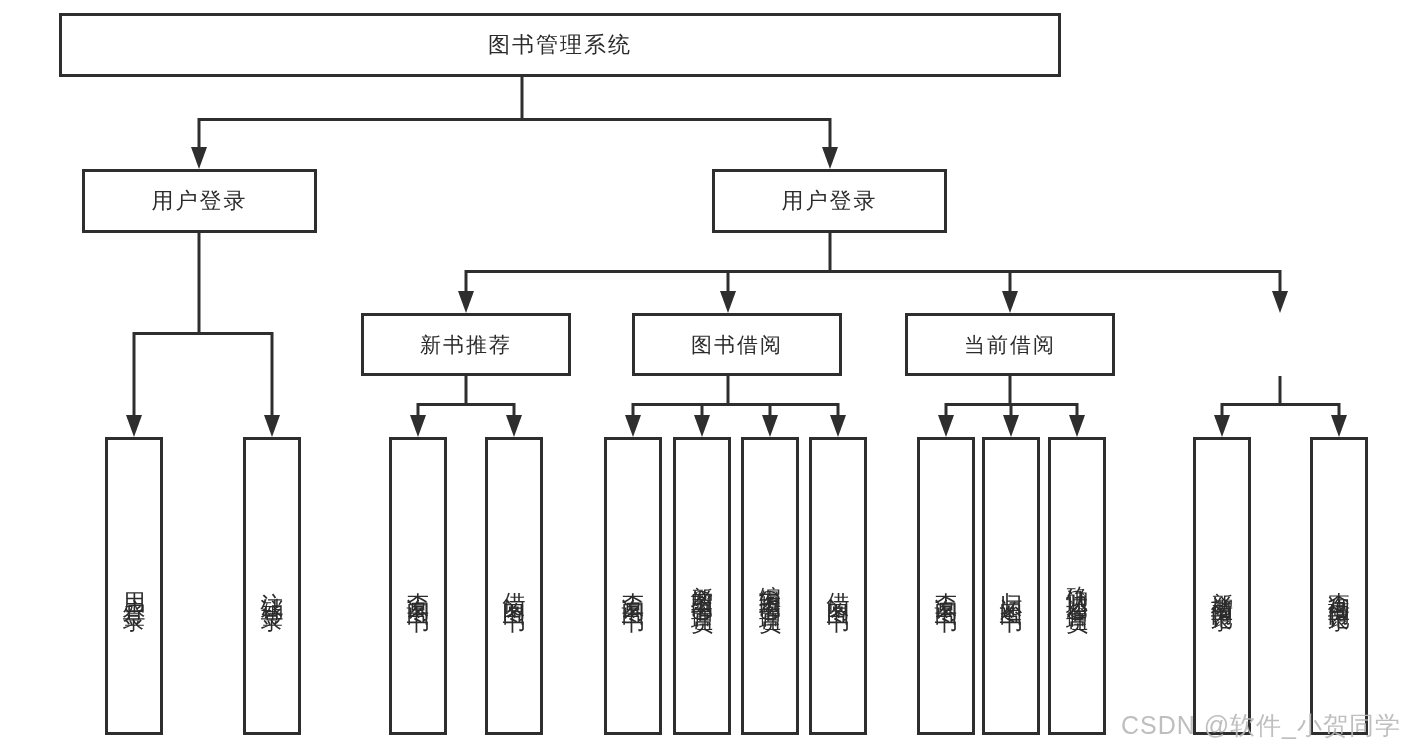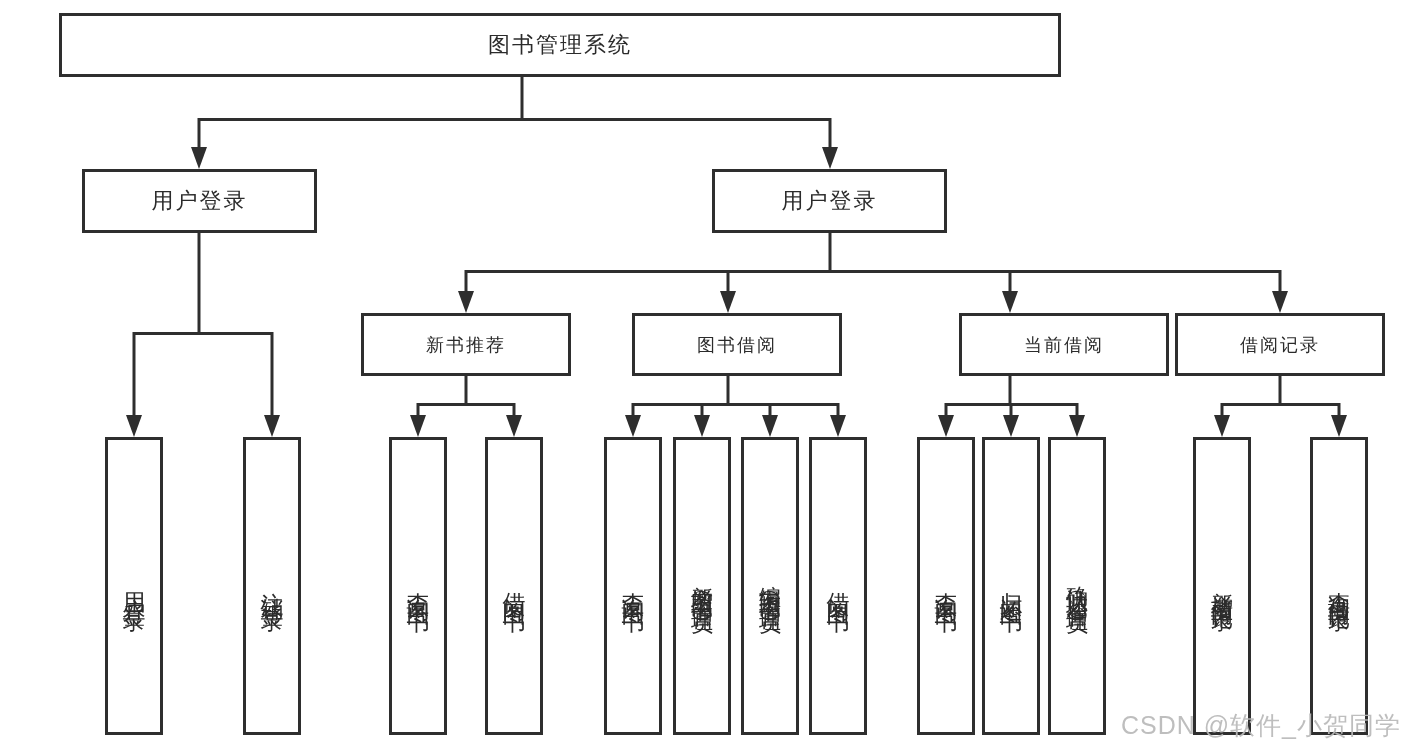--- a/index.html
+++ b/index.html
@@ -21,21 +21,21 @@
   .node{
     position:absolute;
     border:3px solid var(--line);
     background:var(--bg);
     display:flex;align-items:center;justify-content:center;
     z-index:2;
   }
   .hbox{font-size:22px;letter-spacing:2px;font-weight:400;}
   .root{left:21px;top:13px;width:1002px;height:64px;margin-left:38px;}
   .lvl2{top:169px;width:235px;height:64px;}
-  .lvl3{top:313px;width:210px;height:63px;font-size:18px;}
+  .lvl3{top:313px;width:210px;height:63px;font-size:21px;}
   .vbox{
     top:437px;height:298px;width:58px;
     writing-mode:vertical-rl;
     text-orientation:mixed;
     font-size:23px;
     letter-spacing:6px;
     line-height:1;
   }
   .vbox.long{letter-spacing:4px;font-size:22px;}
   svg.wires{position:absolute;left:0;top:0;z-index:1;pointer-events:none;}
@@ -133,22 +133,21 @@
     </g>
   </svg>
 
   <div class="node hbox root">图书管理系统</div>
 
   <div class="node hbox lvl2" style="left:82px;">用户登录</div>
   <div class="node hbox lvl2" style="left:712px;">用户登录</div>
 
   <div class="node hbox lvl3" style="left:361px;">新书推荐</div>
   <div class="node hbox lvl3" style="left:632px;">图书借阅</div>
-  <div class="node hbox lvl3" style="left:959px;">当前借阅</div>
-  <div class="node hbox lvl3" style="left:1175px;">借阅记录</div>
+  <div class="node hbox lvl3" style="left:905px;">当前借阅</div>
 
   <div class="node vbox" style="left:105px;">用户登录</div>
   <div class="node vbox" style="left:243px;">注销登录</div>
 
   <div class="node vbox" style="left:389px;">查询图书</div>
   <div class="node vbox" style="left:485px;">借阅图书</div>
 
   <div class="node vbox" style="left:604px;">查询图书</div>
   <div class="node vbox long" style="left:673px;">新增图书（管理员）</div>
   <div class="node vbox long" style="left:741px;">编辑图书（管理员）</div>

